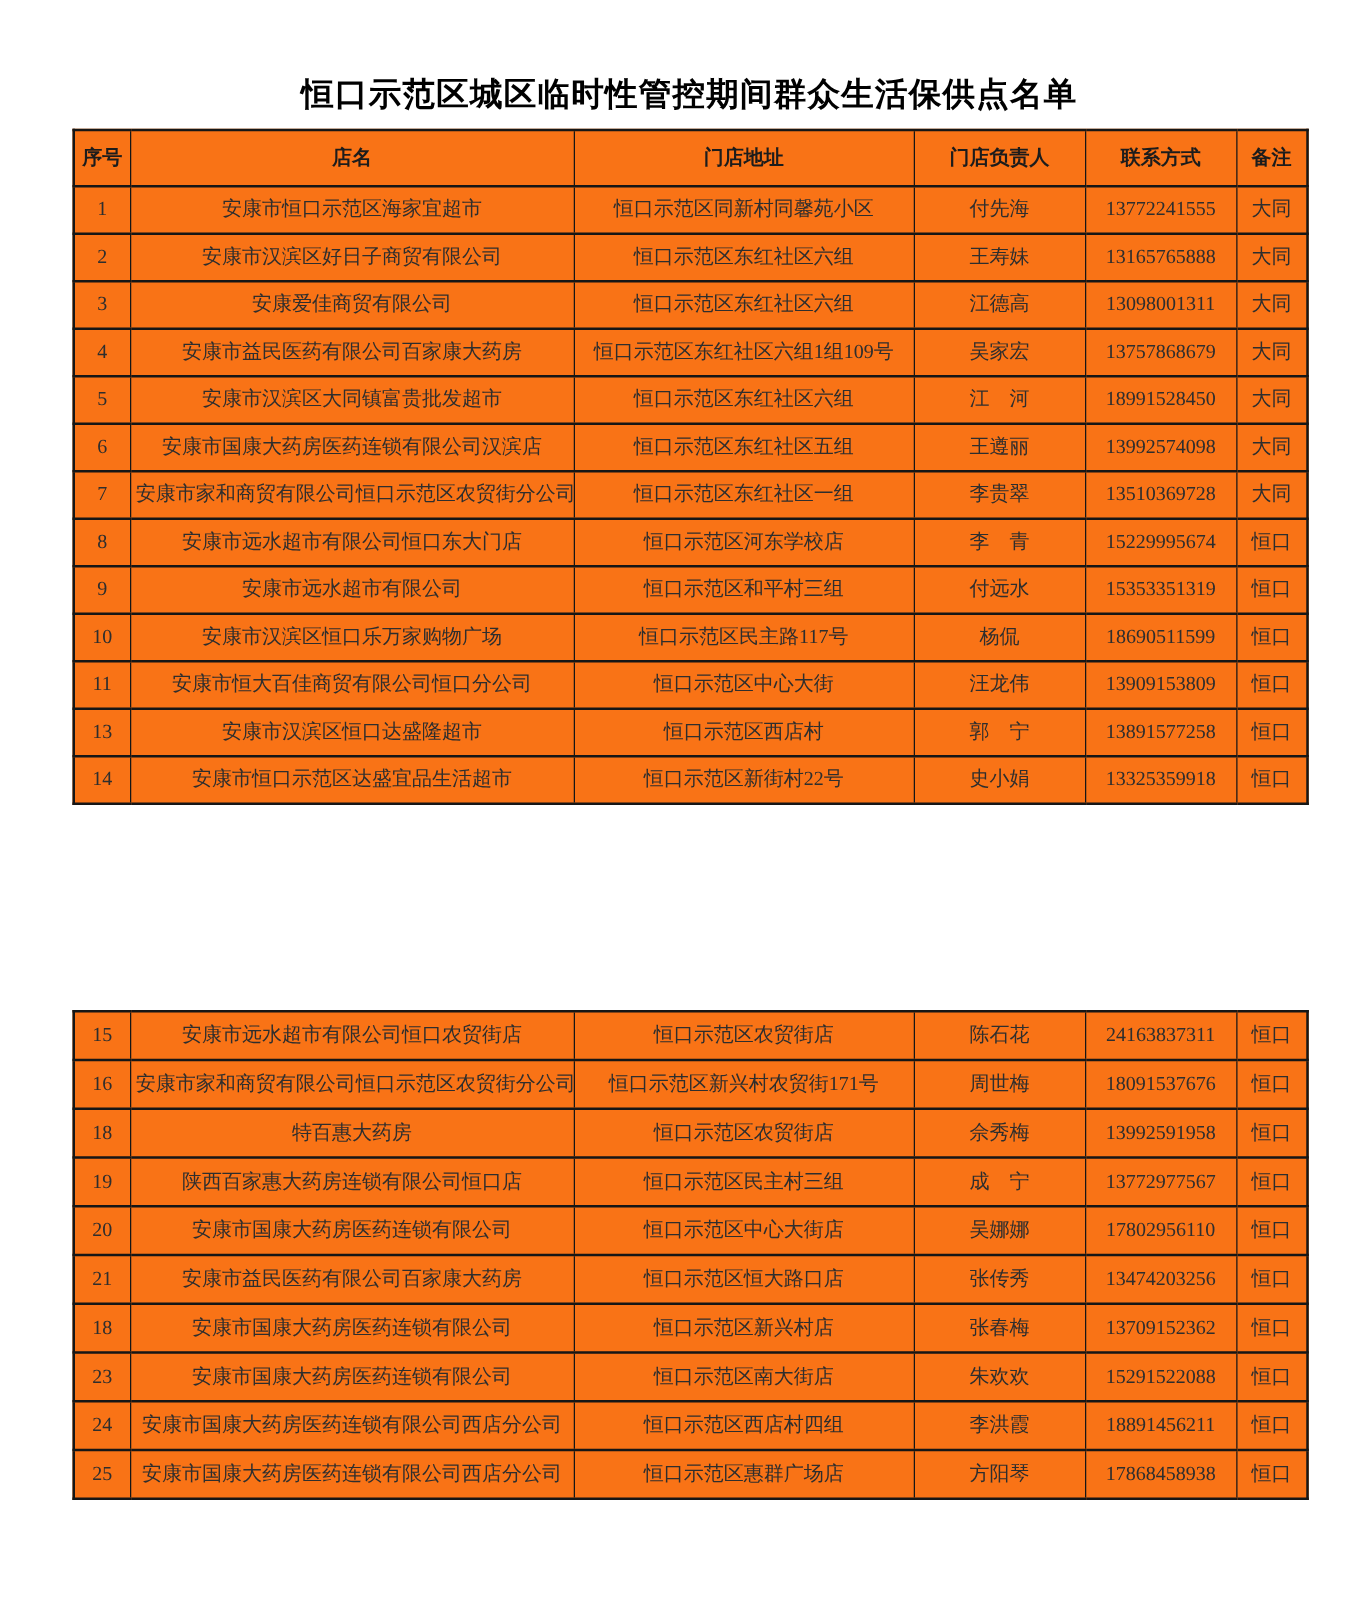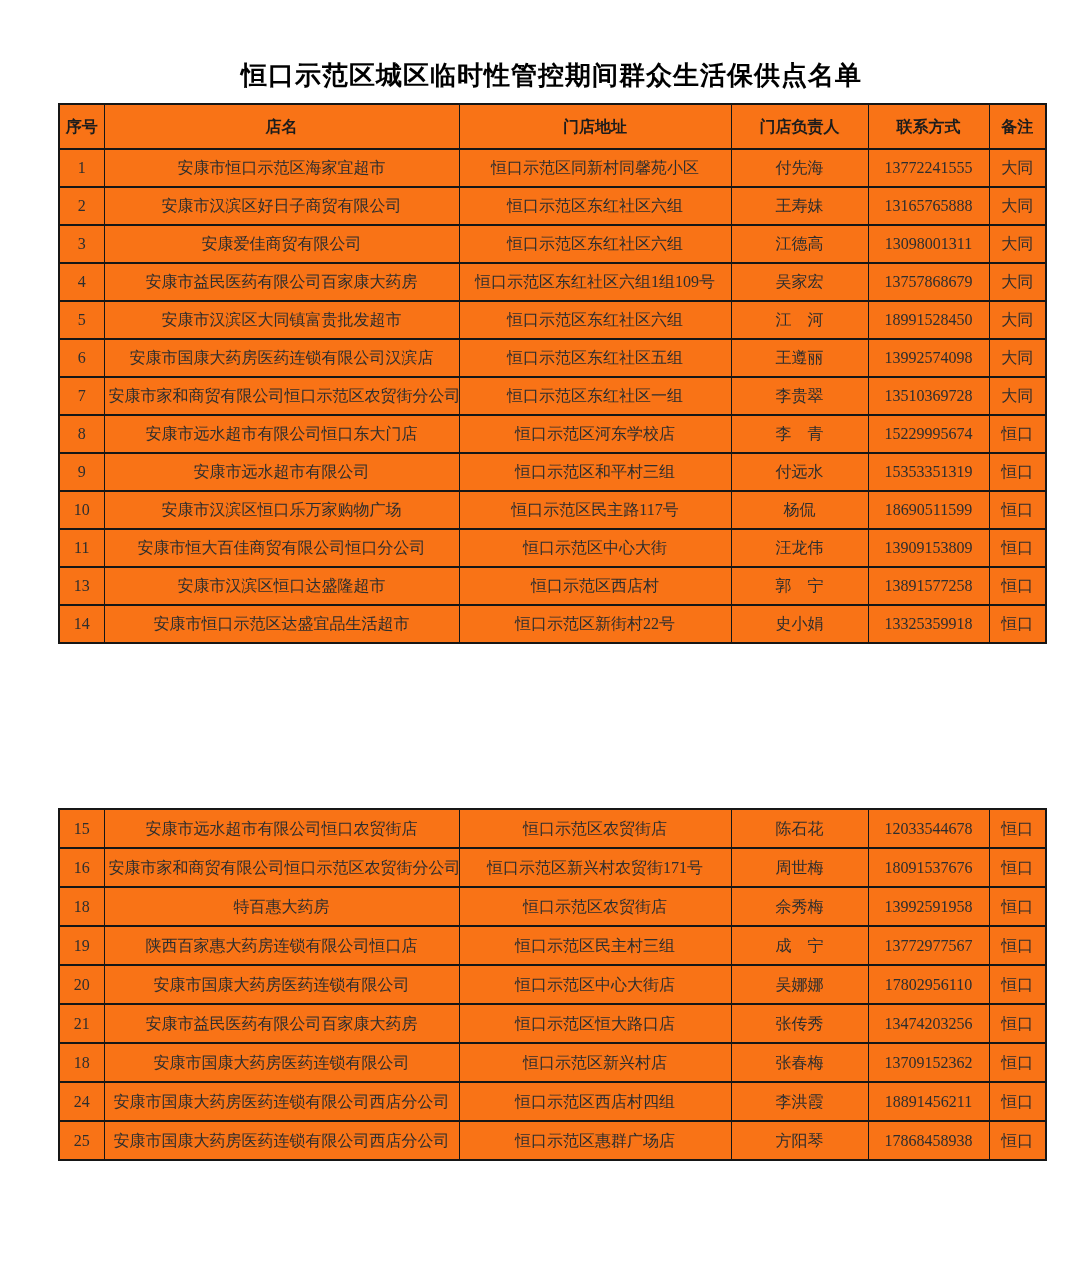--- a/index.html
+++ b/index.html
@@ -206,21 +206,21 @@
       <col class="c-manager">
         <col class="c-phone">
         <col class="c-note">
     </colgroup>
     <tbody>
         <tr>
           <td>15</td>
           <td>安康市远水超市有限公司恒口农贸街店</td>
           <td>恒口示范区农贸街店</td>
           <td>陈石花</td>
-          <td>12033544678</td>
+          <td>24163837311</td>
           <td>恒口</td>
         </tr>
         <tr>
           <td>16</td>
           <td>安康市家和商贸有限公司恒口示范区农贸街分公司</td>
           <td>恒口示范区新兴村农贸街171号</td>
           <td>周世梅</td>
           <td>18091537676</td>
           <td>恒口</td>
         </tr>
@@ -258,20 +258,28 @@
         </tr>
         <tr>
           <td>18</td>
           <td>安康市国康大药房医药连锁有限公司</td>
           <td>恒口示范区新兴村店</td>
           <td>张春梅</td>
           <td>13709152362</td>
           <td>恒口</td>
         </tr>
         <tr>
+          <td>23</td>
+          <td>安康市国康大药房医药连锁有限公司</td>
+          <td>恒口示范区南大街店</td>
+          <td>朱欢欢</td>
+          <td>15291522088</td>
+          <td>恒口</td>
+        </tr>
+        <tr>
           <td>24</td>
           <td>安康市国康大药房医药连锁有限公司西店分公司</td>
           <td>恒口示范区西店村四组</td>
           <td>李洪霞</td>
           <td>18891456211</td>
           <td>恒口</td>
         </tr>
         <tr>
           <td>25</td>
           <td>安康市国康大药房医药连锁有限公司西店分公司</td>

